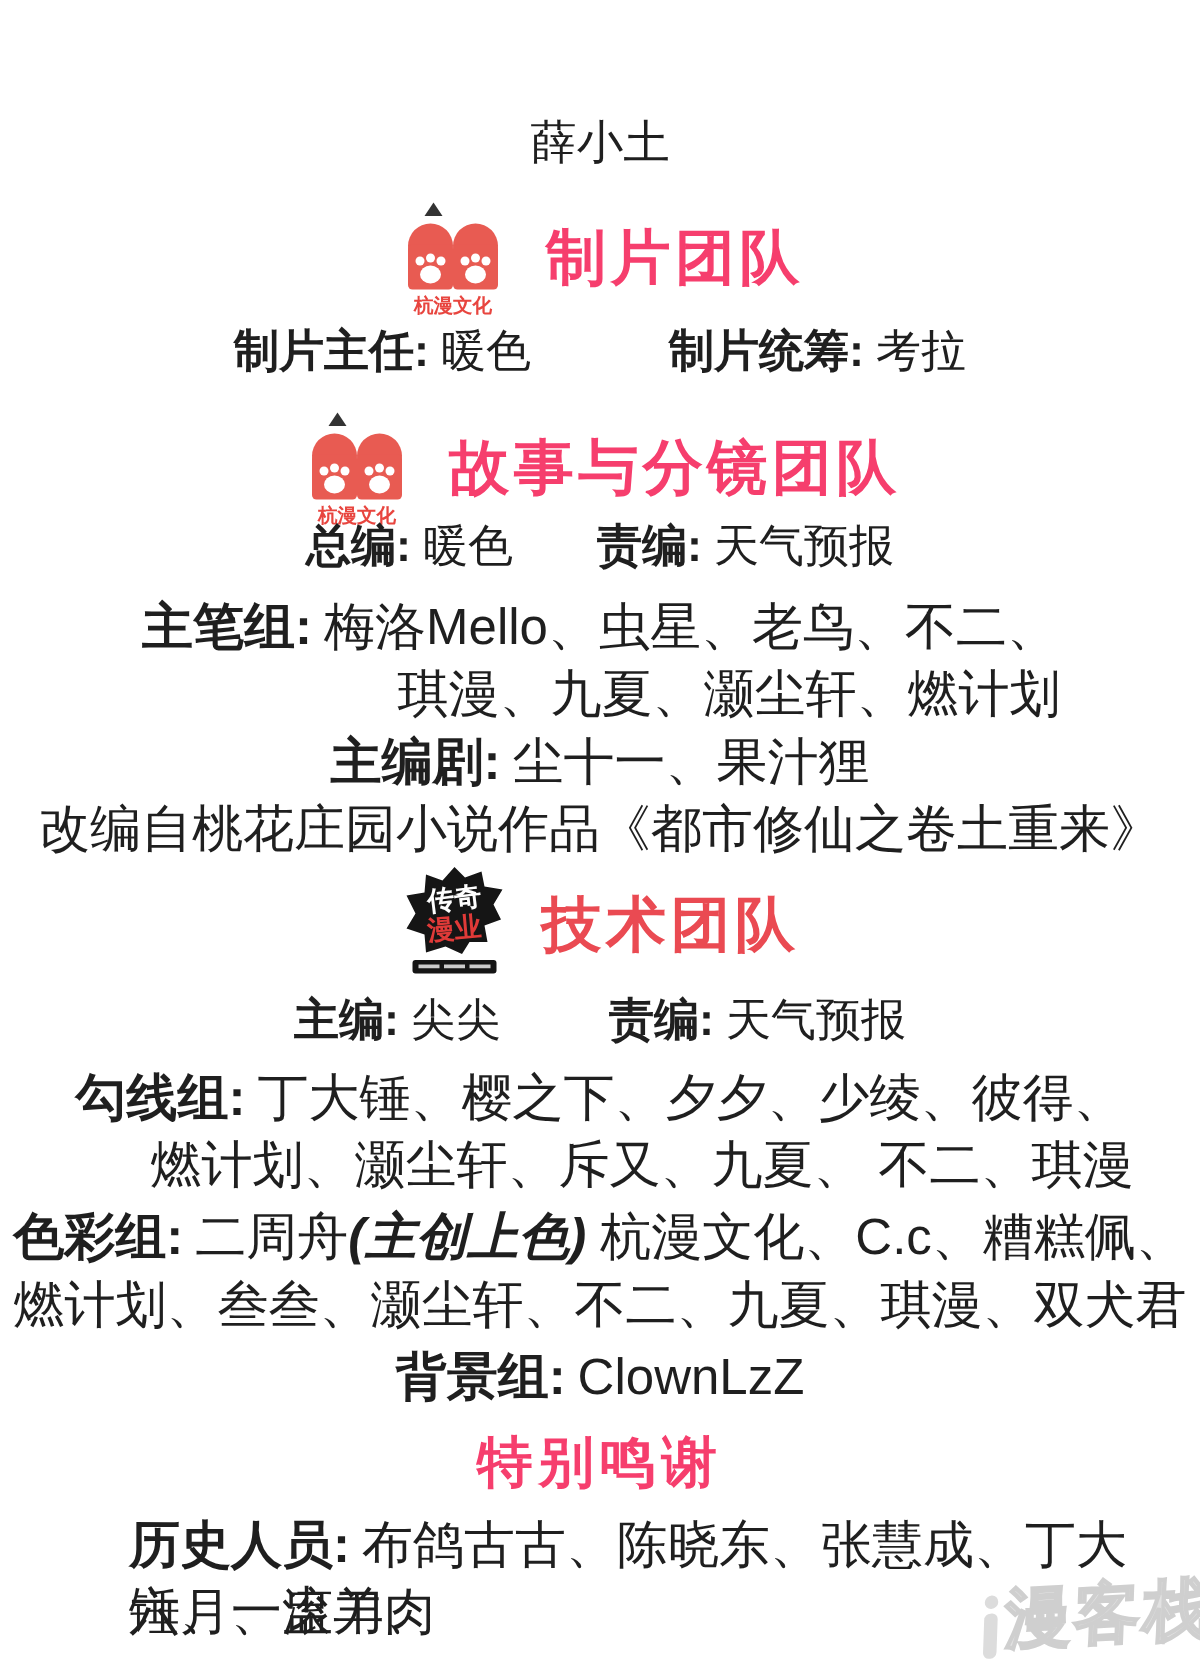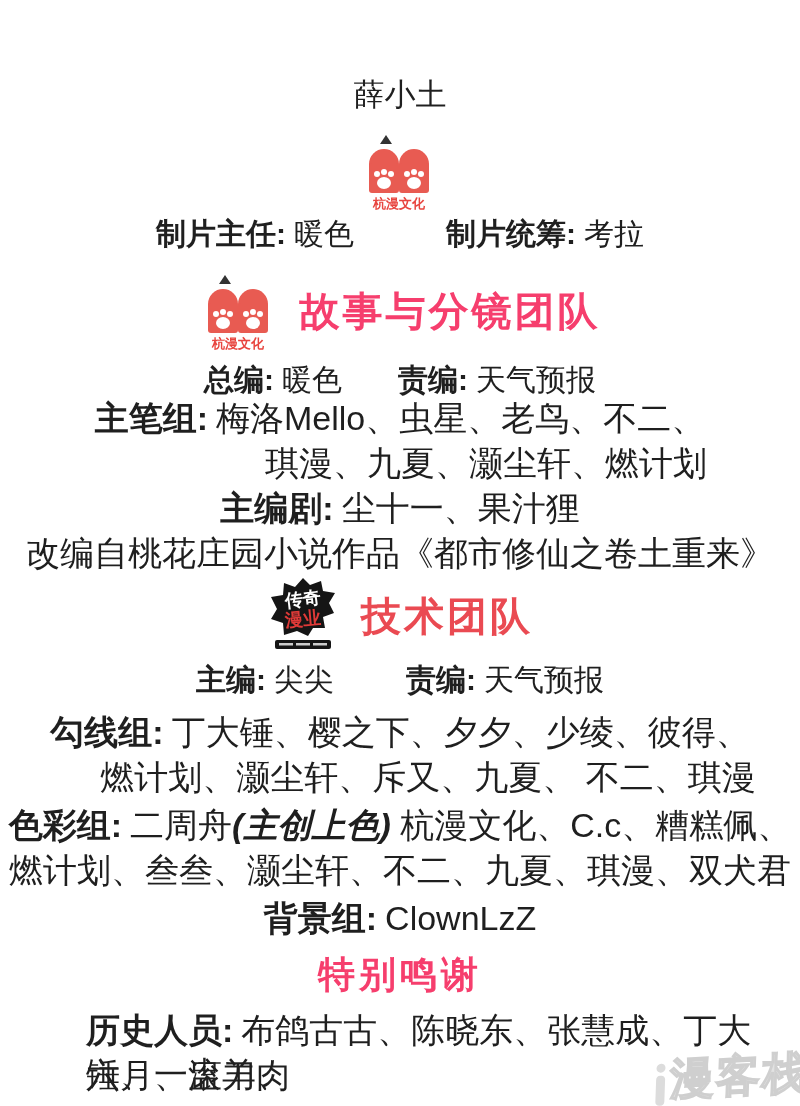--- a/index.html
+++ b/index.html
@@ -77,20 +77,21 @@
         <circle cx="16" cy="44" r="3" fill="#ffffff"></circle>
         <circle cx="23" cy="42" r="3" fill="#ffffff"></circle>
         <circle cx="30" cy="44" r="3" fill="#ffffff"></circle>
         <ellipse cx="53" cy="53" rx="7" ry="6" fill="#ffffff"></ellipse>
         <circle cx="46" cy="44" r="3" fill="#ffffff"></circle>
         <circle cx="53" cy="42" r="3" fill="#ffffff"></circle>
         <circle cx="60" cy="44" r="3" fill="#ffffff"></circle>
         <text x="38" y="78" text-anchor="middle" font-size="13" font-weight="bold" fill="#E8453F">杭漫文化</text>
       </svg>
     </span>
+    <span class="team-heading">制片团队</span>
   </div>
 
   <div class="abs role-row gap-90" style="top:214px">
     <span class="pair">
       <span class="label">制片主任:</span><span>暖色</span>
     </span>
     <span class="pair">
       <span class="label">制片统筹:</span><span>考拉</span>
     </span>
   </div>
@@ -110,21 +111,21 @@
         <ellipse cx="53" cy="53" rx="7" ry="6" fill="#ffffff"></ellipse>
         <circle cx="46" cy="44" r="3" fill="#ffffff"></circle>
         <circle cx="53" cy="42" r="3" fill="#ffffff"></circle>
         <circle cx="60" cy="44" r="3" fill="#ffffff"></circle>
         <text x="38" y="78" text-anchor="middle" font-size="13" font-weight="bold" fill="#E8453F">杭漫文化</text>
       </svg>
     </span>
     <span class="team-heading">故事与分镜团队</span>
   </div>
 
-  <div class="abs role-row gap-55" style="top:360px">
+  <div class="abs role-row gap-55" style="top:344px">
     <span class="pair">
       <span class="label">总编:</span><span>暖色</span>
     </span>
     <span class="pair">
       <span class="label">责编:</span><span>天气预报</span>
     </span>
   </div>
 
   <div class="abs center credit-line" style="top:396px">
     <span class="label">主笔组:</span><span>梅洛Mello、虫星、老鸟、不二、</span>

